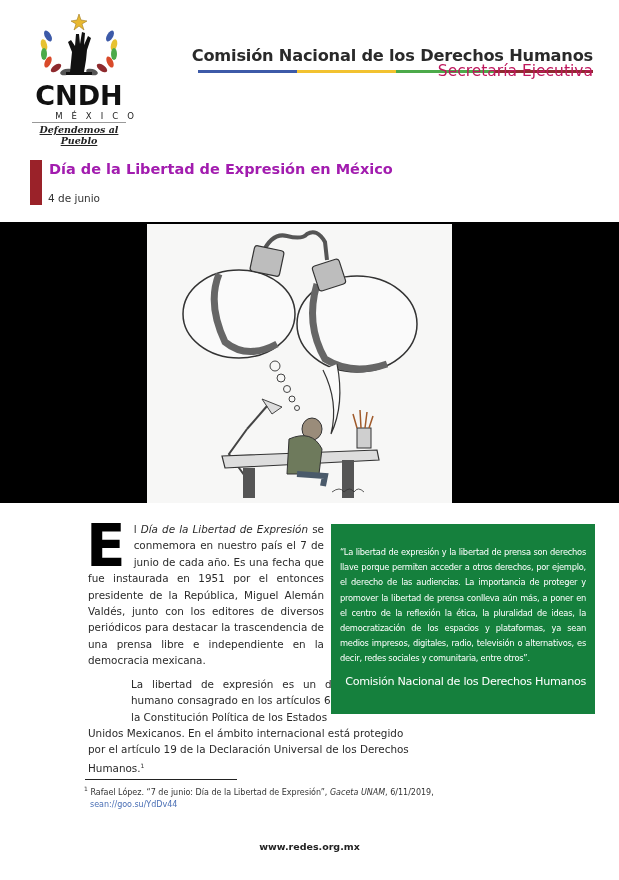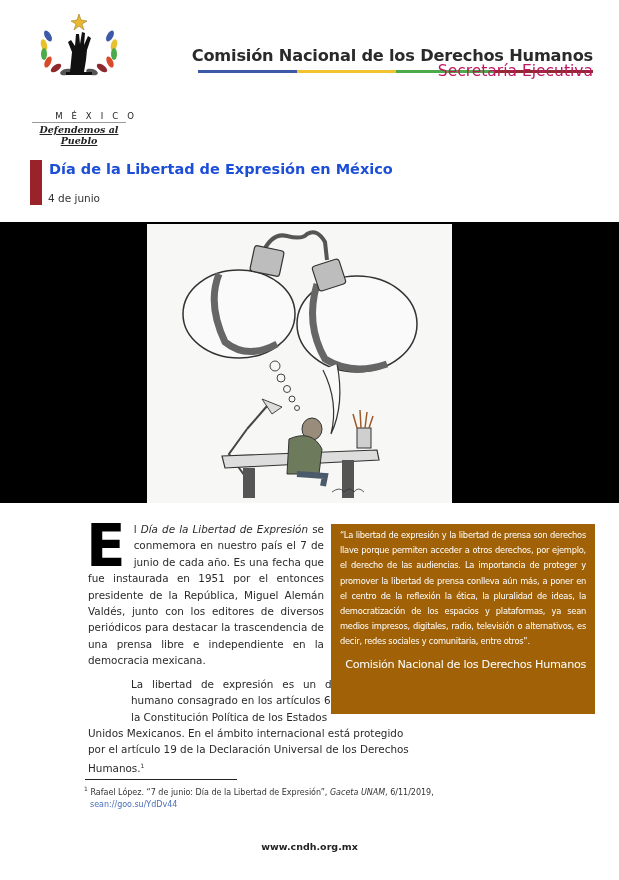--- a/index.html
+++ b/index.html
@@ -15,36 +15,36 @@
   .logo-motto { position:absolute; left:0; top:112px; width:106px; text-align:center; font-family:"DejaVu Serif", serif; font-style:italic; font-weight:bold; font-size:9.5px; color:#222;text-decoration:underline; }
 
   
   #org-title { right:26px; top:46px; font-family:"DejaVu Sans", sans-serif; font-weight:bold; font-size:16.2px; color:#2a2a2a; white-space:nowrap; letter-spacing:-0.2px; }
   #color-bar { left:198px; top:70px; width:395px; height:3px; display:flex; }
   #color-bar span { flex:1; height:3px; }
   #org-sub { right:26px; top:62px; font-family:"DejaVu Sans", sans-serif; font-size:15.5px; color:#be185d; white-space:nowrap; }
 
   
   #title-bar { left:30px; top:160px; width:12px; height:45px; background:#9a2229; }
-  #page-title { left:49px; top:161px; font-family:"DejaVu Sans", sans-serif; font-weight:bold; font-size:14.5px; color:#1d4ed8; white-space:nowrap; }
+  #page-title { left:49px; top:161px; font-family:"DejaVu Sans", sans-serif; font-weight:bold; font-size:14.5px; color:#a21caf; white-space:nowrap; }
   #page-date { left:48px; top:192px; font-family:"DejaVu Sans", sans-serif; font-size:10.5px; color:#333; }
 
   
   #image-band { left:0; top:222px; width:619px; height:281px; background:#000; }
   #illustration { left:147px; top:224px; width:305px; height:279px; background:#f7f7f6; }
 
   
   .body-text { font-family:"DejaVu Sans", sans-serif; font-size:10.4px; line-height:16.4px; color:#2a2a2a; text-align:justify; }
   #para1 { left:88px; top:521px; width:236px; }
   #dropcap { float:left; font-family:"DejaVu Sans", sans-serif; font-weight:bold; font-size:58px; line-height:46px; height:46px; margin:2px 8px 0 -2px; color:#000; }
   #para2 { left:100px; top:676px; width:236px;margin-left:31px; }
   #para2b { left:88px; top:725px; width:330px; text-align:left; }
 
   
-  #quote-box { left:331px; top:524px; width:264px; height:190px; background:#a16207; color:#fff; box-sizing:border-box; padding:4px 9px 0 9px; }
+  #quote-box { left:331px; top:524px; width:264px; height:190px; background:#15803d; color:#fff; box-sizing:border-box; padding:21px 9px 0 9px; }
   #quote-text { font-family:"DejaVu Sans", sans-serif; font-size:8.3px; line-height:15.2px; text-align:justify; letter-spacing:-0.25px; }
   #quote-author { text-align:right; font-family:"DejaVu Sans", sans-serif; font-size:11.2px; margin-top:8px; letter-spacing:-0.3px; }
   #quote-ref { text-align:right; font-family:"DejaVu Sans", sans-serif; font-style:italic; font-size:8.5px; margin-top:1px; }
 
   
   #footnote-rule { left:85px; top:779px; width:152px; height:1px; background:#222; }
   #footnote { left:84px; top:783px; font-family:"DejaVu Sans", sans-serif; font-size:8px; line-height:12px; color:#333; white-space:nowrap; }
   #footnote sup { font-size:6px; }
   #footnote-link { color:#4a6fb5; margin-left:6px; }
 
@@ -72,20 +72,21 @@
       <ellipse cx="88" cy="33" rx="3" ry="6" fill="#e7c230" transform="rotate(15 88 33)"></ellipse>
       <ellipse cx="88" cy="42" rx="3" ry="6" fill="#4caa4a"></ellipse>
       <ellipse cx="84" cy="50" rx="3" ry="6" fill="#d94a2a" transform="rotate(-25 84 50)"></ellipse>
       <ellipse cx="76" cy="56" rx="3" ry="6" fill="#8e2a2e" transform="rotate(-55 76 56)"></ellipse>
       <ellipse cx="66" cy="60" rx="3" ry="6" fill="#555" transform="rotate(-75 66 60)"></ellipse>
     </g>
 
     <path d="M44,60 L46,40 L42,30 L45,28 L49,34 L50,22 L53,22 L54,32 L56,20 L59,21 L58,33 L62,24 L65,26 L61,38 L60,48 L58,60 Z" fill="#111"></path>
     <rect x="40" y="60" width="26" height="3" fill="#111"></rect>
   </svg>
+  <div class="logo-cndh">CNDH</div>
   <div class="logo-mexico">MÉXICO</div>
   <div class="logo-rule"></div>
   <div class="logo-motto">Defendemos al Pueblo</div>
 </div>
 
 <div id="org-title" class="abs">Comisión Nacional de los Derechos Humanos</div>
 <div id="color-bar" class="abs">
   <span style="background:#3d5aa8"></span>
   <span style="background:#f2c230"></span>
   <span style="background:#4caa4a"></span>
@@ -152,13 +153,13 @@
   <div id="quote-author">Comisión Nacional de los Derechos Humanos</div>
 </div>
 
 <div id="footnote-rule" class="abs"></div>
 <div id="footnote" class="abs">
   <sup>1</sup>
   <span>Rafael López. “7 de junio: Día de la Libertad de Expresión”, </span><em>Gaceta UNAM</em><span>, 6/11/2019,</span><br>
   <a id="footnote-link">sean://goo.su/YdDv44</a>
 </div>
 
-<div id="site-url" class="abs">www.cndh.org.mx</div>
+<div id="site-url" class="abs">www.redes.org.mx</div>
 
 </body></html>

